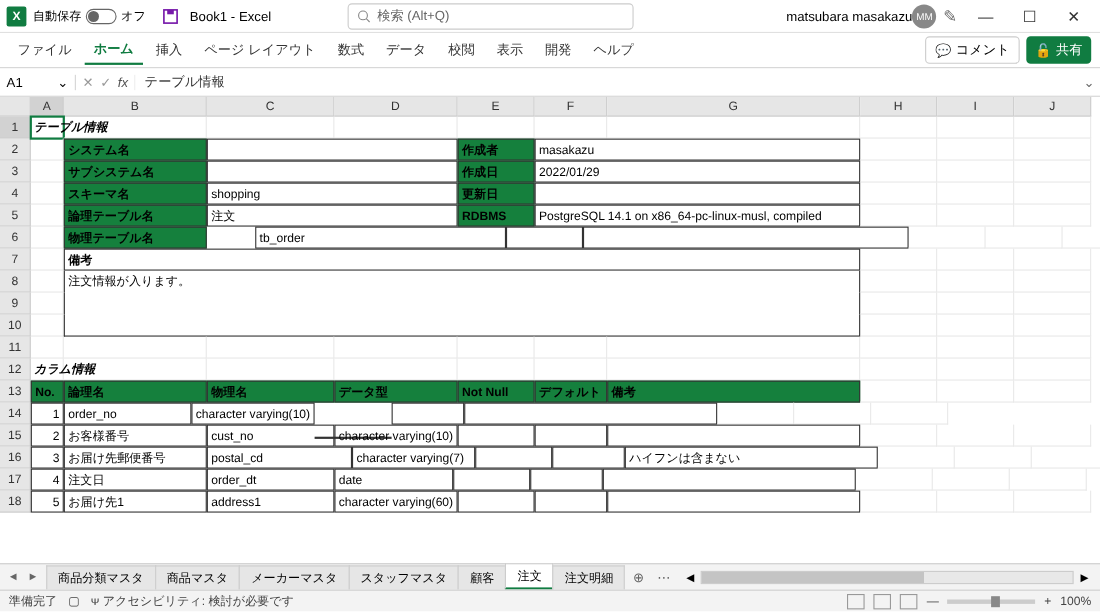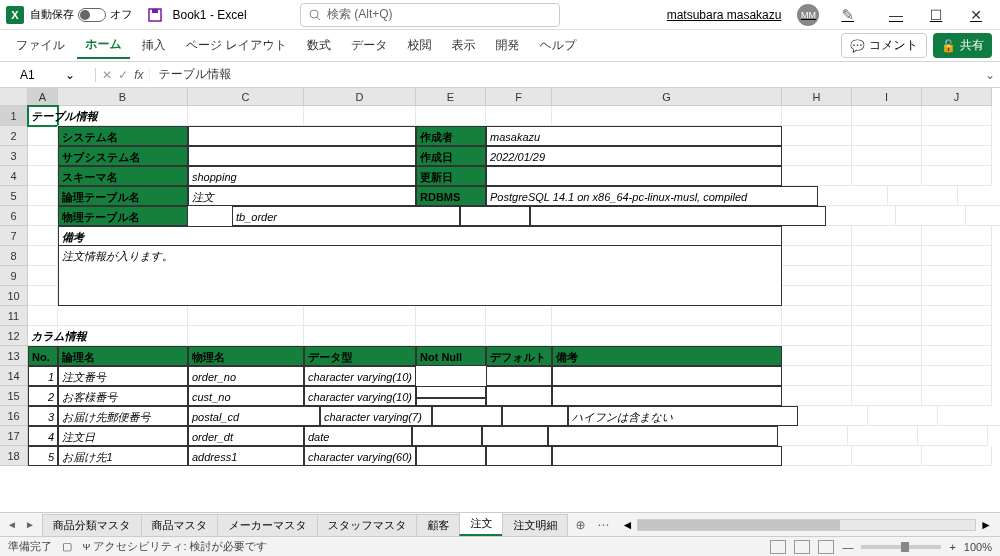--- a/index.html
+++ b/index.html
@@ -7,56 +7,56 @@
 
 
 .titlebar { height: 30px; display: flex; align-items: center; background: #fff; border-bottom: 1px solid #e0e0e0; }
 .app-icon { width: 18px; height: 18px; background: #107c41; margin: 0 6px; display: flex; align-items: center; justify-content: center; color: #fff; font-size: 11px; font-weight: bold; border-radius: 2px; }
 .autosave { display: flex; align-items: center; font-size: 11px; gap: 4px; margin-right: 8px; }
 .toggle { width: 28px; height: 14px; border: 1px solid #666; border-radius: 7px; position: relative; }
 .toggle::after { content: ""; position: absolute; width: 10px; height: 10px; background: #666; border-radius: 50%; top: 1px; left: 1px; }
 .save-icon { width: 16px; height: 16px; margin: 0 6px; color: #7719aa; }
 .doc-title { font-size: 12px; margin-left: 4px; }
 .searchbox { flex: 0 0 260px; height: 24px; margin: 0 auto; border: 1px solid #ccc; border-radius: 4px; display: flex; align-items: center; padding: 0 8px; color: #666; gap: 6px; }
-.user-area { margin-left: auto; display: flex; align-items: center; gap: 16px; padding-right: 4px; text-decoration: underline; }
+.user-area { margin-left: auto; display: flex; align-items: center; gap: 0; padding-right: 4px; }
 .avatar { width: 22px; height: 22px; border-radius: 50%; background: #888; color: #fff; display: flex; align-items: center; justify-content: center; font-size: 9px; }
 .win-btns { display: flex; }
 .win-btn { width: 40px; height: 30px; display: flex; align-items: center; justify-content: center; color: #333; font-size: 14px; }
 .pen-icon { color: #666; font-size: 15px; padding: 0 6px; }
 
 
 .ribbon { height: 32px; display: flex; align-items: center; padding: 0 8px; gap: 4px; border-bottom: 1px solid #d4d4d4; }
 .rtab { padding: 4px 8px; font-size: 12px; color: #333; }
 .rtab.active { border-bottom: 2px solid #107c41; color: #107c41; font-weight: 600; }
 .ribbon-right { margin-left: auto; display: flex; gap: 6px; }
 .btn-comment { border: 1px solid #ccc; border-radius: 4px; padding: 3px 8px; display: flex; align-items: center; gap: 4px; }
 .btn-share { background: #107c41; color: #fff; border-radius: 4px; padding: 3px 8px; display: flex; align-items: center; gap: 4px; }
 
 
 .fbar { height: 26px; display: flex; align-items: center; border-bottom: 1px solid #d4d4d4; }
-.namebox { width: 96px; border-right: 1px solid #d4d4d4; padding: 0 20px; display: flex; align-items: center; justify-content: space-between; }
+.namebox { width: 69px; border-right: 1px solid #d4d4d4; padding: 0 6px; display: flex; align-items: center; justify-content: space-between; }
 .fx-btns { display: flex; align-items: center; padding: 0 6px; gap: 6px; color: #999; border-right: 1px solid #eee; }
 .fx-label { font-style: italic; color: #555; }
 .formula-input { flex: 1; padding: 0 8px; color: #333; }
 .fbar-expand { width: 20px; text-align: center; color: #666; }
 
 
 .grid { position: relative; height: 400px; overflow: hidden; }
 .corner { position: absolute; top: 0; left: 0; width: 28px; height: 18px; background: #e6e6e6; border-right: 1px solid #ccc; border-bottom: 1px solid #ccc; }
 .colhead { position: absolute; top: 0; left: 28px; height: 18px; display: flex; }
 .ch { background: #e6e6e6; border-right: 1px solid #ccc; border-bottom: 1px solid #ccc; text-align: center; font-size: 11px; line-height: 18px; color: #333; }
 .ch.sel { background: #d2d2d2; }
 .rowhead { position: absolute; top: 18px; left: 0; width: 28px; }
 .rh { height: 20px; background: #e6e6e6; border-right: 1px solid #ccc; border-bottom: 1px solid #ccc; text-align: center; font-size: 11px; line-height: 20px; color: #333; }
 .rh.sel { background: #d2d2d2; }
 .cells { position: absolute; top: 18px; left: 28px; }
 .row { display: flex; height: 20px; }
 .cell { border-right: 1px solid #e8e8e8; border-bottom: 1px solid #e8e8e8; padding: 0 3px; font-size: 11px; line-height: 20px; overflow: hidden; white-space: nowrap; }
 .cell.hdr { background: #15803d; font-weight: bold; border: 1px solid #333; }
-.cell.bord { border: 1px solid #333; font-style: italic; }
+.cell.bord { border: 1px solid #333; }
 .cell.sel { outline: 2px solid #107c41; outline-offset: -1px; }
 
 
 .sheettabs { position: absolute; bottom: 20px; left: 0; right: 0; height: 24px; background: #f3f3f3; border-top: 1px solid #ccc; display: flex; align-items: center; }
 .sheet-nav { display: flex; padding: 0 4px; gap: 2px; color: #666; }
 .sheet-nav span { padding: 2px 3px; font-size: 10px; }
 .stabs { display: flex; align-items: flex-end; height: 100%; }
 .stab { padding: 3px 10px; font-size: 11px; background: #e6e6e6; border: 1px solid #ccc; border-bottom: none; margin-right: -1px; }
 .stab.active { background: #fff; border-bottom: 2px solid #107c41; }
 .stab-add { padding: 3px 8px; color: #666; }
@@ -224,21 +224,21 @@
         <div class="cell bord" style="width: 296px;"></div>
         <div class="cell" style="width: 70px;"></div>
         <div class="cell" style="width: 70px;"></div>
         <div class="cell" style="width: 70px;"></div>
       </div>
       <div class="row">
         <div class="cell" style="width: 30px;"></div>
         <div class="cell hdr" style="width: 130px;">論理テーブル名</div>
         <div class="cell bord" style="width: 228px;">注文</div>
         <div class="cell hdr" style="width: 70px;">RDBMS</div>
-        <div class="cell bord" style="width: 332px;">PostgreSQL 14.1 on x86_64-pc-linux-musl, compiled</div>
+        <div class="cell bord" style="width: 296px;">PostgreSQL 14.1 on x86_64-pc-linux-musl, compiled</div>
         <div class="cell" style="width: 70px;"></div>
         <div class="cell" style="width: 70px;"></div>
         <div class="cell" style="width: 70px;"></div>
       </div>
       <div class="row">
         <div class="cell" style="width: 30px;"></div>
         <div class="cell hdr" style="width: 130px;">物理テーブル名</div>
         <div class="cell bord" style="width: 228px; margin-left: 44px;">tb_order</div>
         <div class="cell bord" style="width: 70px;"></div>
         <div class="cell bord" style="width: 296px;"></div>
@@ -306,21 +306,20 @@
         <div class="cell hdr" style="width: 112px;">データ型</div>
         <div class="cell hdr" style="width: 70px;">Not Null</div>
         <div class="cell hdr" style="width: 66px;">デフォルト</div>
         <div class="cell hdr" style="width: 230px;">備考</div>
         <div class="cell" style="width: 70px;"></div>
         <div class="cell" style="width: 70px;"></div>
         <div class="cell" style="width: 70px;"></div>
       </div>
       <div class="row">
         <div class="cell bord" style="width: 30px; text-align: right;">1</div>
-        <div class="cell bord" style="width: 130px;">注文番号</div>
         <div class="cell bord" style="width: 116px;">order_no</div>
         <div class="cell bord" style="width: 112px;">character varying(10)</div>
         <div class="cell bord" style="width: 70px; margin-top: 31px;">Yes (PK)</div>
         <div class="cell bord" style="width: 66px;"></div>
         <div class="cell bord" style="width: 230px;"></div>
         <div class="cell" style="width: 70px;"></div>
         <div class="cell" style="width: 70px;"></div>
         <div class="cell" style="width: 70px;"></div>
       </div>
       <div class="row">

